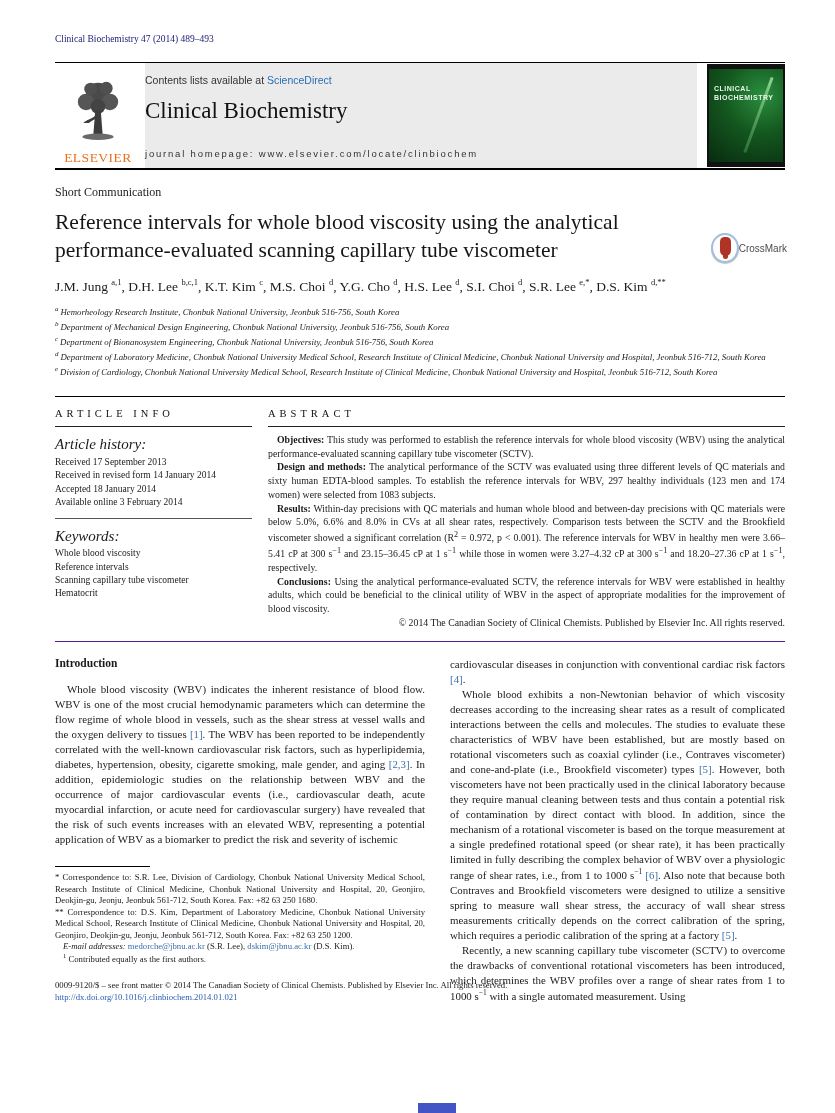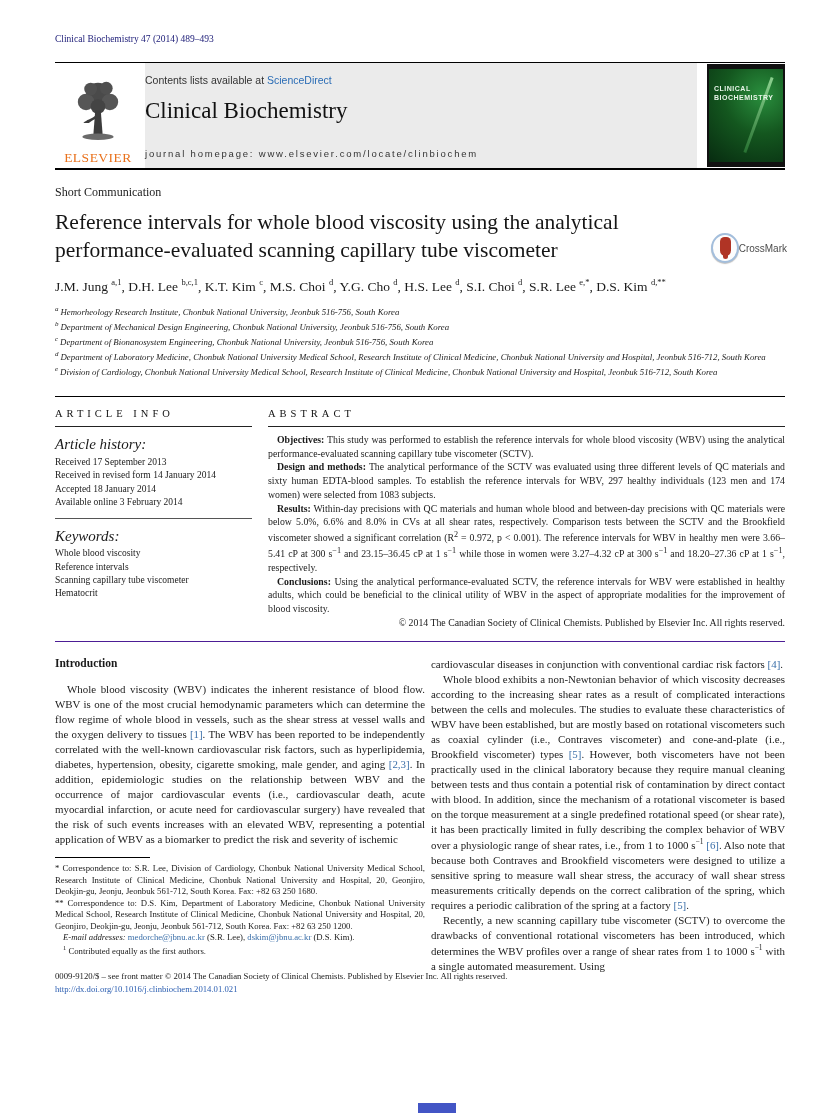--- a/index.html
+++ b/index.html
@@ -54,21 +54,21 @@
   .sec-heading { font-size:10.5px; letter-spacing:4px; color:#111; }
   .heading-rule { border-top:1.2px solid #222; margin:7px 0 6px; }
   .mid-rule { border-top:1px solid #555; margin:8px 0 6px; }
   .info-label { font-size:15px; font-style:italic; line-height:1.5; }
   .info-line { font-size:9.5px; line-height:1.42; }
   .abs-p { font-size:9.8px; line-height:1.4; text-align:justify; text-indent:9px; }
   .abs-label { font-weight:bold; }
   .abs-copyright { font-size:9.8px; text-align:right; margin-top:1px; }
 
   
-  .body-cols { display:flex; gap:6px; margin-top:15px; }
+  .body-cols { display:flex; gap:25px; margin-top:15px; }
   .col-left { width:370px; flex-shrink:0; display:flex; flex-direction:column; }
   .col-right { flex:1; }
   .intro-heading { font-size:11.5px; font-weight:bold; margin-bottom:13px; }
   .body-p { font-size:10.9px; line-height:1.38; text-align:justify; }
   .indent { text-indent:12px; }
   .body-p sup { font-size:7.5px; }
   .seg-l { color:#3a6ea8; }
   .seg-i { font-style:italic; }
 
   

